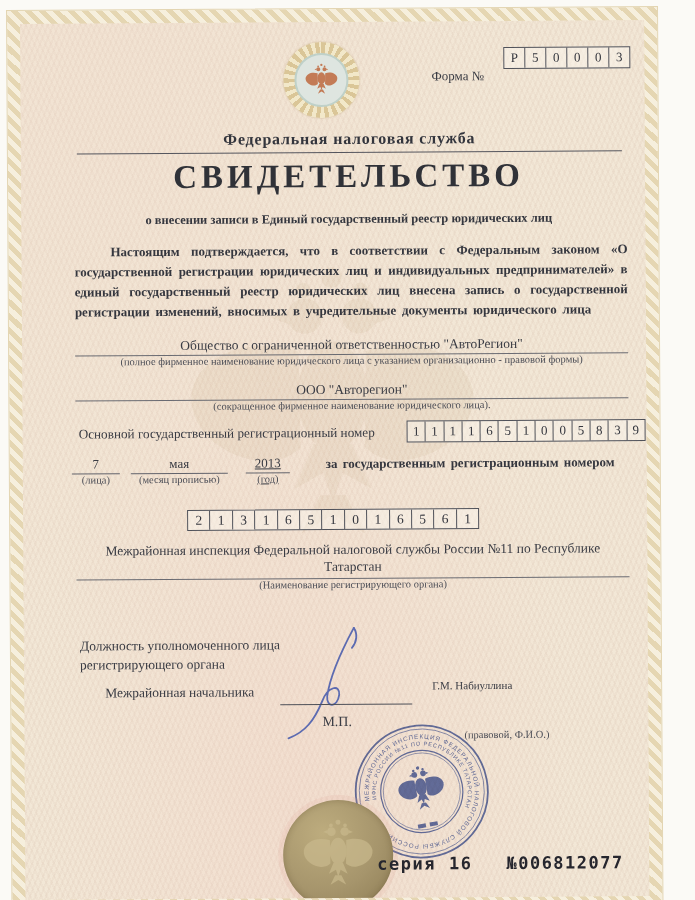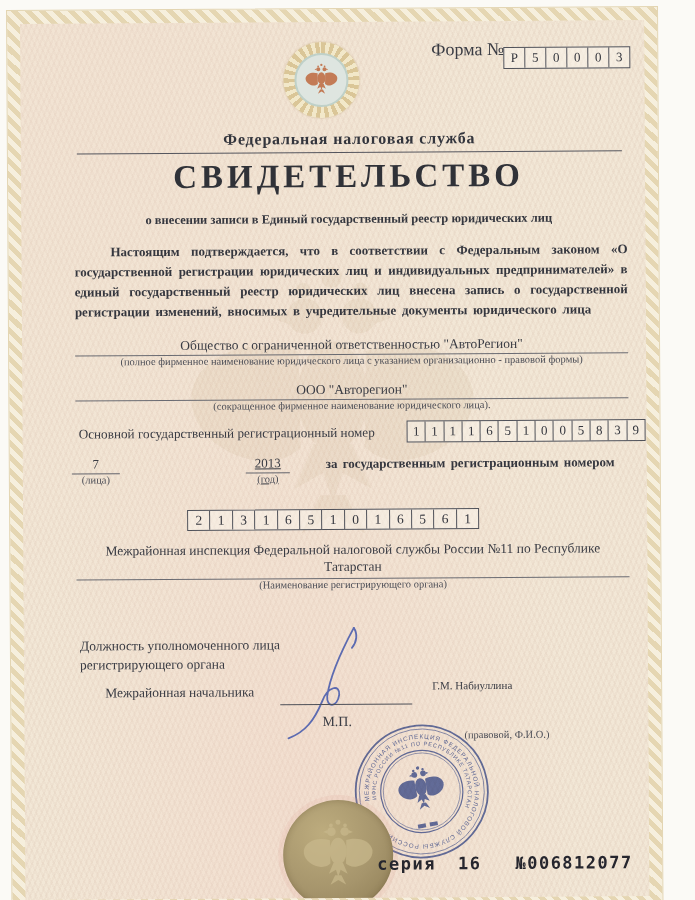--- a/index.html
+++ b/index.html
@@ -44,21 +44,21 @@
 
   
   .boxrow{display:flex;border:1.4px solid #50525a;background:rgba(250,246,238,.5);}
   .boxrow span{display:block;text-align:center;border-right:1px solid #50525a;
     font-size:13px;line-height:20px;color:#34363e;}
   .boxrow span:last-child{border-right:none;}
   .form-boxes span{width:20px;height:20px;}
   .ogrn-boxes span{width:17.3px;height:20px;}
   .grn-boxes span{width:21.4px;height:19px;font-size:13.5px;line-height:19px;}
 
-  .forma-label{left:411px;top:18px;font-size:18px;}
+  .forma-label{left:411px;top:47px;font-size:13px;}
   .form-boxes{left:483px;top:26px;}
 
   .agency{left:56px;top:108px;width:545px;font-size:16px;font-weight:bold;
     letter-spacing:.8px;color:#33353d;padding-bottom:4px;border-bottom:1.4px solid #55565e;}
   .title{left:40px;top:136px;width:575px;font-size:33px;font-weight:bold;
     letter-spacing:4px;color:#303238;}
   .subtitle{left:40px;top:190px;width:575px;font-size:12.5px;font-weight:bold;color:#35373f;}
 
   .para{left:53px;top:219px;width:553px;font-size:13px;font-weight:bold;color:#35373f;
     line-height:1.55;text-align:justify;text-indent:36px;word-spacing:2.5px;}
@@ -96,21 +96,21 @@
     opacity:.88;mix-blend-mode:multiply;}
   .gold-seal{left:258px;top:778px;width:110px;height:110px;border-radius:50%;
     background:radial-gradient(circle at 36% 30%,#bdac7e,#a6956c 55%,#8f7e56 95%);
     box-shadow:0 0 0 5px rgba(224,160,150,.15),inset 0 0 6px rgba(60,45,15,.25);
     display:flex;align-items:center;justify-content:center;}
   .gold-seal svg{width:78px;height:78px;color:#c8b88c;opacity:.75;}
 
   .series-row{left:352px;top:832px;display:flex;align-items:baseline;
     font-family:"DejaVu Sans Mono",monospace;font-weight:bold;font-size:17px;
     color:#26262e;letter-spacing:1.5px;}
-  .series-row .gap1{margin-left:22px;}
+  .series-row .gap1{margin-left:13px;}
   .series-row .gap2{margin-left:34px;}
 
   svg text{font-family:"Liberation Sans","DejaVu Sans",sans-serif;}
 </style>
 </head>
 <body>
 
 <svg width="0" height="0" style="position:absolute">
   <defs>
     <g id="eagle" fill="currentColor">
@@ -184,20 +184,24 @@
       <span>5</span>
       <span>8</span>
       <span>3</span>
       <span>9</span>
     </div>
 
     <div class="abs date-item d-day">
       <div class="date-val">7</div>
       <div class="caption">(лица)</div>
     </div>
+    <div class="abs date-item d-month">
+      <div class="date-val">мая</div>
+      <div class="caption">(месяц прописью)</div>
+    </div>
     <div class="abs date-item d-year">
       <div class="date-val">2013</div>
       <div class="caption">(год)</div>
     </div>
     <div class="abs grn-phrase">за  государственным регистрационным номером</div>
 
     <div class="abs boxrow grn-boxes">
       <span>2</span>
       <span>1</span>
       <span>3</span>

